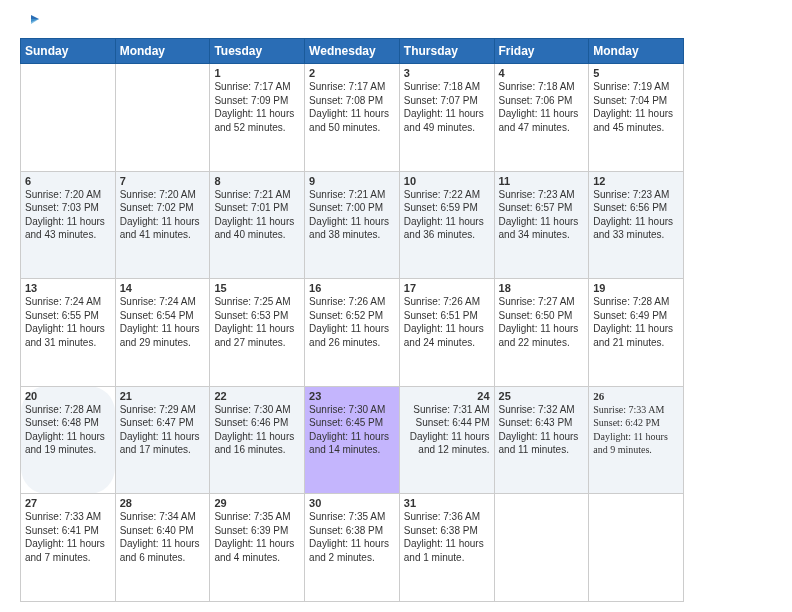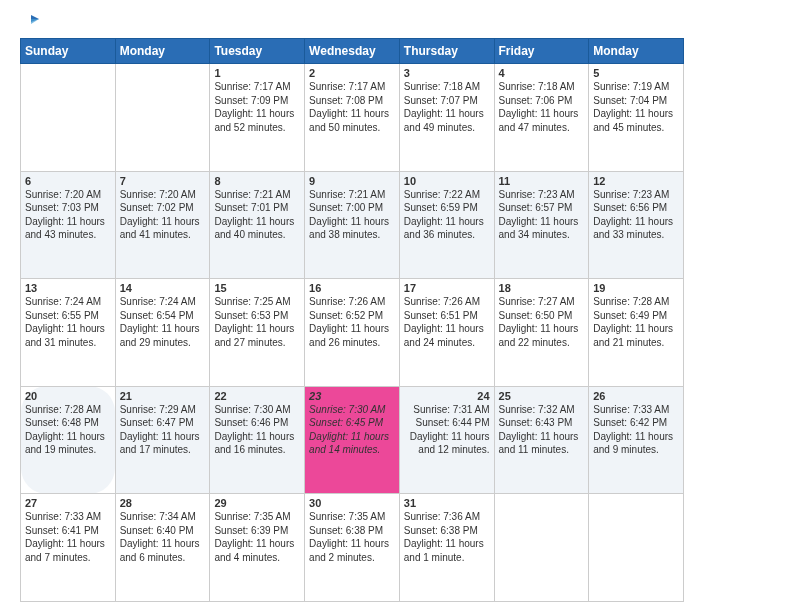--- a/index.html
+++ b/index.html
@@ -146,24 +146,24 @@
           <td><span class="day-num">15</span><span class="cell-text">Sunrise: 7:25 AM<br>Sunset: 6:53 PM<br>Daylight: 11 hours and 27 minutes.</span></td>
           <td><span class="day-num">16</span><span class="cell-text">Sunrise: 7:26 AM<br>Sunset: 6:52 PM<br>Daylight: 11 hours and 26 minutes.</span></td>
           <td><span class="day-num">17</span><span class="cell-text">Sunrise: 7:26 AM<br>Sunset: 6:51 PM<br>Daylight: 11 hours and 24 minutes.</span></td>
           <td><span class="day-num">18</span><span class="cell-text">Sunrise: 7:27 AM<br>Sunset: 6:50 PM<br>Daylight: 11 hours and 22 minutes.</span></td>
           <td><span class="day-num">19</span><span class="cell-text">Sunrise: 7:28 AM<br>Sunset: 6:49 PM<br>Daylight: 11 hours and 21 minutes.</span></td>
         </tr>
         <tr>
           <td style="background: rgb(240, 244, 248); border-radius: 26px;"><span class="day-num">20</span><span class="cell-text">Sunrise: 7:28 AM<br>Sunset: 6:48 PM<br>Daylight: 11 hours and 19 minutes.</span></td>
           <td style="background: rgb(240, 244, 248);"><span class="day-num">21</span><span class="cell-text">Sunrise: 7:29 AM<br>Sunset: 6:47 PM<br>Daylight: 11 hours and 17 minutes.</span></td>
           <td style="background: rgb(240, 244, 248);"><span class="day-num">22</span><span class="cell-text">Sunrise: 7:30 AM<br>Sunset: 6:46 PM<br>Daylight: 11 hours and 16 minutes.</span></td>
-          <td style="background: #ec4899; font-style: italic;"><span class="day-num">23</span><span class="cell-text">Sunrise: 7:30 AM<br>Sunset: 6:45 PM<br>Daylight: 11 hours and 14 minutes.</span></td>
+          <td style="background: #c4b5fd;"><span class="day-num">23</span><span class="cell-text">Sunrise: 7:30 AM<br>Sunset: 6:45 PM<br>Daylight: 11 hours and 14 minutes.</span></td>
           <td style="background: rgb(240, 244, 248); text-align: right;"><span class="day-num">24</span><span class="cell-text">Sunrise: 7:31 AM<br>Sunset: 6:44 PM<br>Daylight: 11 hours and 12 minutes.</span></td>
           <td style="background: rgb(240, 244, 248);"><span class="day-num">25</span><span class="cell-text">Sunrise: 7:32 AM<br>Sunset: 6:43 PM<br>Daylight: 11 hours and 11 minutes.</span></td>
-          <td style="background: rgb(240, 244, 248);"><span class="day-num">26</span><span class="cell-text">Sunrise: 7:33 AM<br>Sunset: 6:42 PM<br>Daylight: 11 hours and 9 minutes.</span></td>
+          <td style="background: rgb(240, 244, 248); font-family: Liberation Serif, serif;"><span class="day-num">26</span><span class="cell-text">Sunrise: 7:33 AM<br>Sunset: 6:42 PM<br>Daylight: 11 hours and 9 minutes.</span></td>
         </tr>
         <tr>
           <td><span class="day-num">27</span><span class="cell-text">Sunrise: 7:33 AM<br>Sunset: 6:41 PM<br>Daylight: 11 hours and 7 minutes.</span></td>
           <td><span class="day-num">28</span><span class="cell-text">Sunrise: 7:34 AM<br>Sunset: 6:40 PM<br>Daylight: 11 hours and 6 minutes.</span></td>
           <td><span class="day-num">29</span><span class="cell-text">Sunrise: 7:35 AM<br>Sunset: 6:39 PM<br>Daylight: 11 hours and 4 minutes.</span></td>
           <td><span class="day-num">30</span><span class="cell-text">Sunrise: 7:35 AM<br>Sunset: 6:38 PM<br>Daylight: 11 hours and 2 minutes.</span></td>
           <td><span class="day-num">31</span><span class="cell-text">Sunrise: 7:36 AM<br>Sunset: 6:38 PM<br>Daylight: 11 hours and 1 minute.</span></td>
           <td class="empty-cell"></td>
           <td class="empty-cell"></td>
         </tr>

